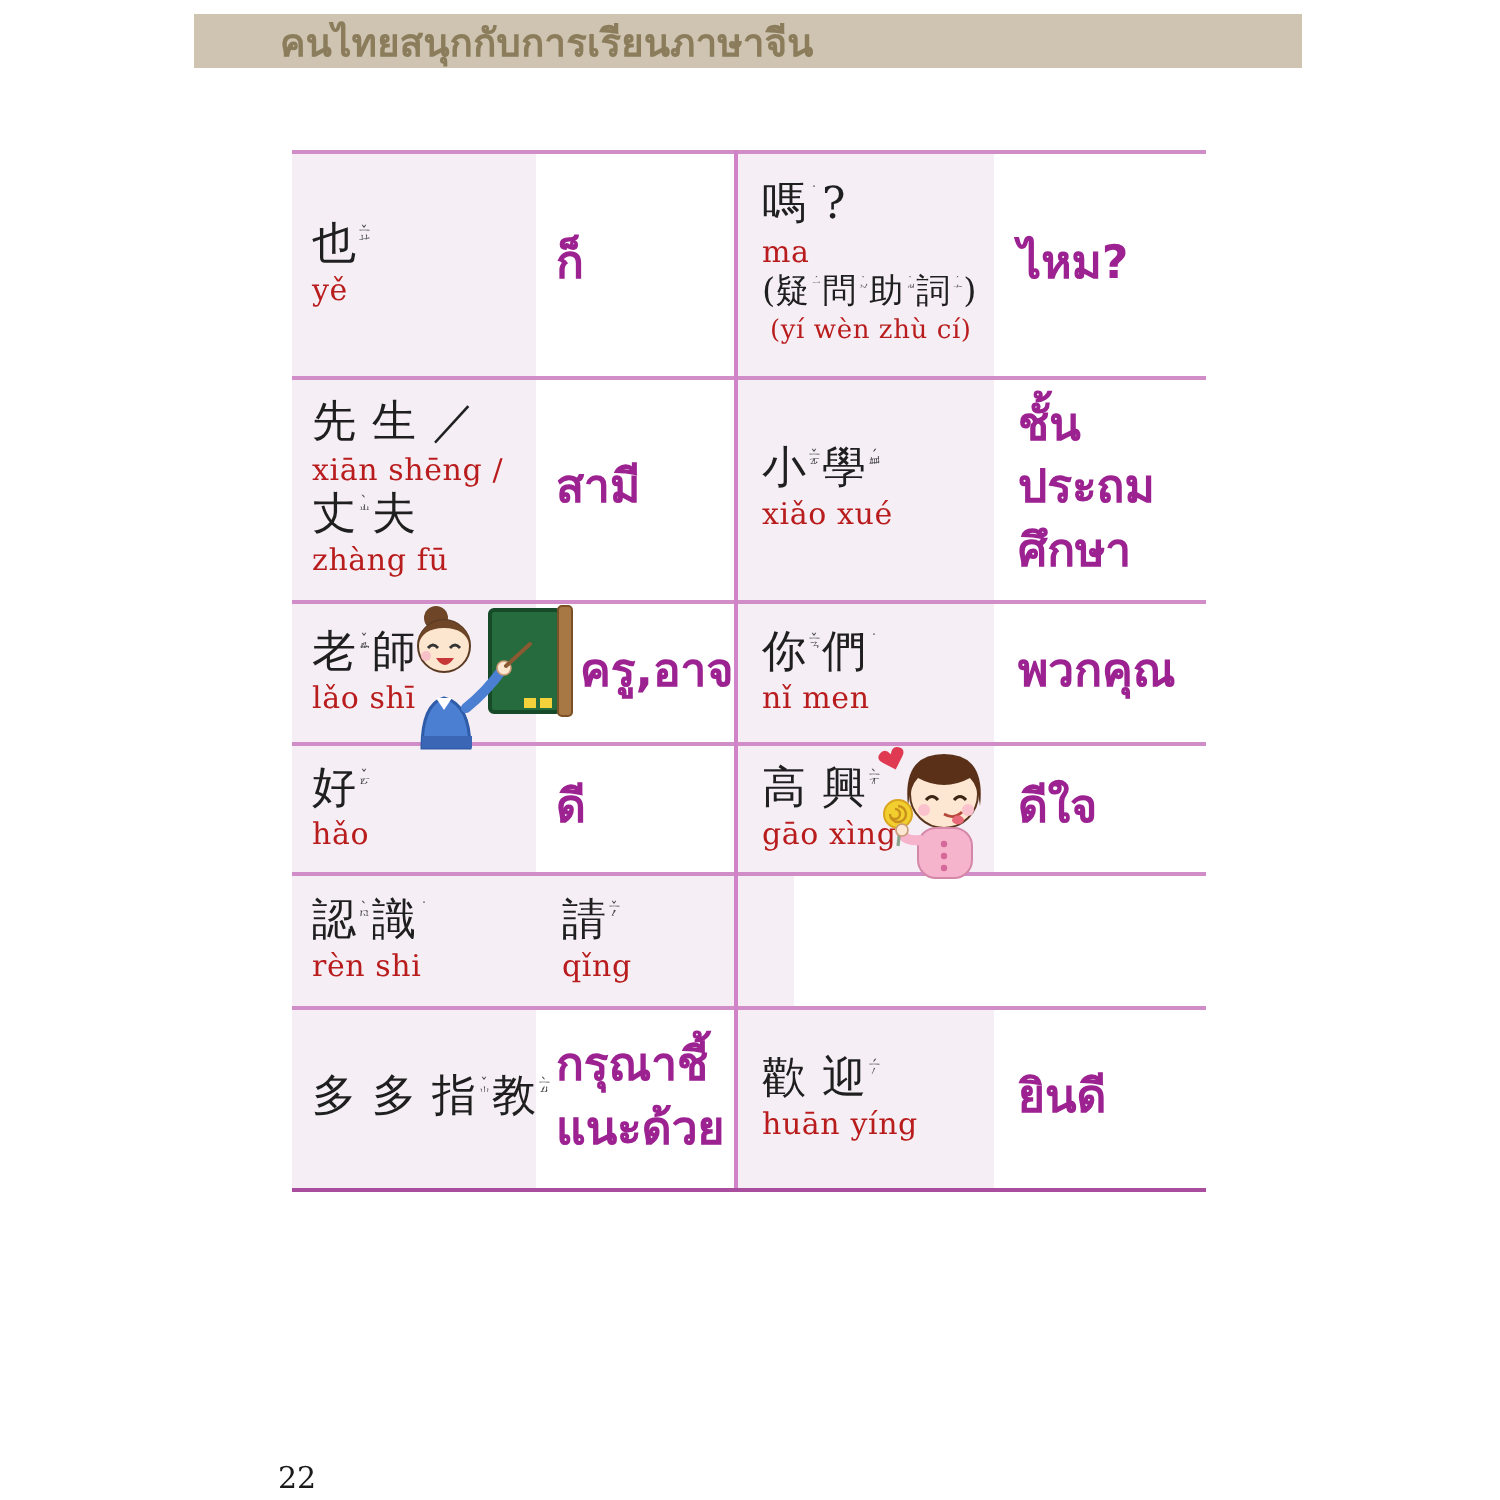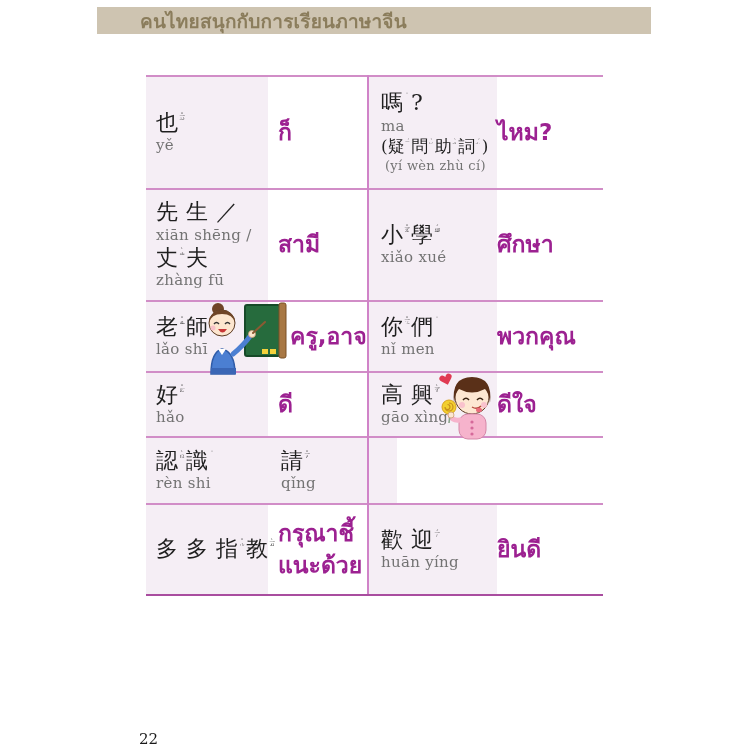--- a/index.html
+++ b/index.html
@@ -23,33 +23,33 @@
   #rows-host .row:nth-child(2){ height:112px; }
   #rows-host .row:nth-child(3){ height:71px; }
   #rows-host .row:nth-child(4){ height:65px; }
   #rows-host .row:nth-child(5){ height:67px; }
   #rows-host .row:nth-child(6){ height:91px; }
   .cell { display:flex; flex-direction:column; justify-content:center;
           align-items:flex-start; overflow:visible; }
   .c0 { width:122px; background:#f5eef5; padding-left:10px; }
   .c1 { width:100px; padding-left:10px; }
   .c2 { width:129px; background:#f5eef5; padding-left:13px; }
-  .c3 { width:106px; padding-left:0; }
+  .c3 { width:106px; padding-left:12px; }
   #rows-host .row:nth-child(3) .c1 { padding-left:22px; }
 
   .hline { display:flex; align-items:flex-start; line-height:1.1; }
   .unit { display:inline-flex; align-items:flex-start; }
   .hz { font-family:"DejaVu Serif", serif; font-size:22px; color:#1f1f1f;
         line-height:1.2; }
   .hline.small .hz { font-size:17px; line-height:1.25; }
   .zy { writing-mode:vertical-rl; text-orientation:upright;
         font-size:7px; line-height:1; color:#3a3a3a; margin:2px 1px 0 0;
         max-height:26px; overflow:hidden; }
   .hline.small .zy { font-size:5.5px; max-height:18px; }
-  .py { font-family:"DejaVu Serif", serif; font-size:15px; color:#737373;
+  .py { font-family:"DejaVu Serif", serif; font-size:15px; color:#b91c1c;
         line-height:1.3; letter-spacing:0.3px; }
   .py.small { font-size:13px; padding-left:4px; }
   .thai { font-size:23px; font-weight:bold; color:#9c2191; line-height:1.35; }
 
   .illus { position:absolute; z-index:3; }
   #teacher-illus { left:59px; top:227px; }
   #girl-illus { left:288px; top:296px; }
 
   .pagenum { position:absolute; left:139px; top:730px;
              font-family:"DejaVu Serif", serif; font-size:15px; color:#1a1a1a; }
@@ -157,20 +157,21 @@
                 <span class="zy">ㄒㄧㄠˇ</span>
               </span>
               <span class="unit">
                 <span class="hz">學</span>
                 <span class="zy">ㄒㄩㄝˊ</span>
               </span>
             </div>
             <div class="py">xiǎo xué</div>
           </div>
           <div class="cell c3">
+            <div class="thai">ชั้นประถม</div>
             <div class="thai">ศึกษา</div>
           </div>
         </div>
         <div class="row">
           <div class="cell c0">
             <div class="hline">
               <span class="unit">
                 <span class="hz">老</span>
                 <span class="zy">ㄌㄠˇ</span>
               </span>

